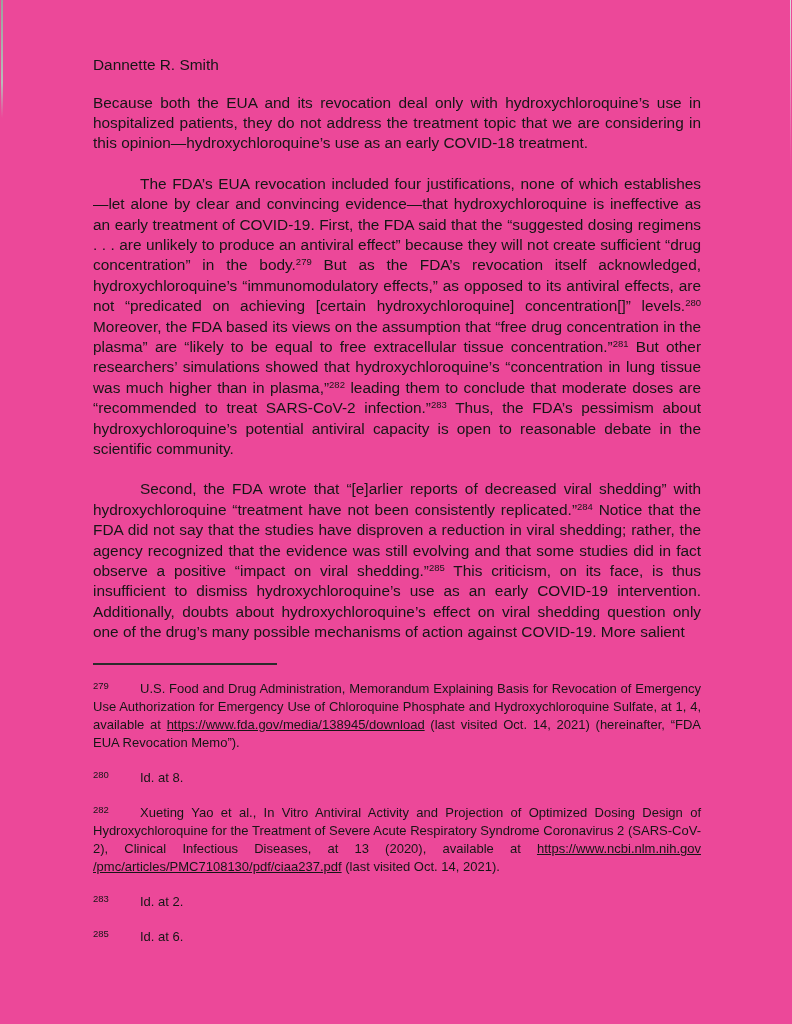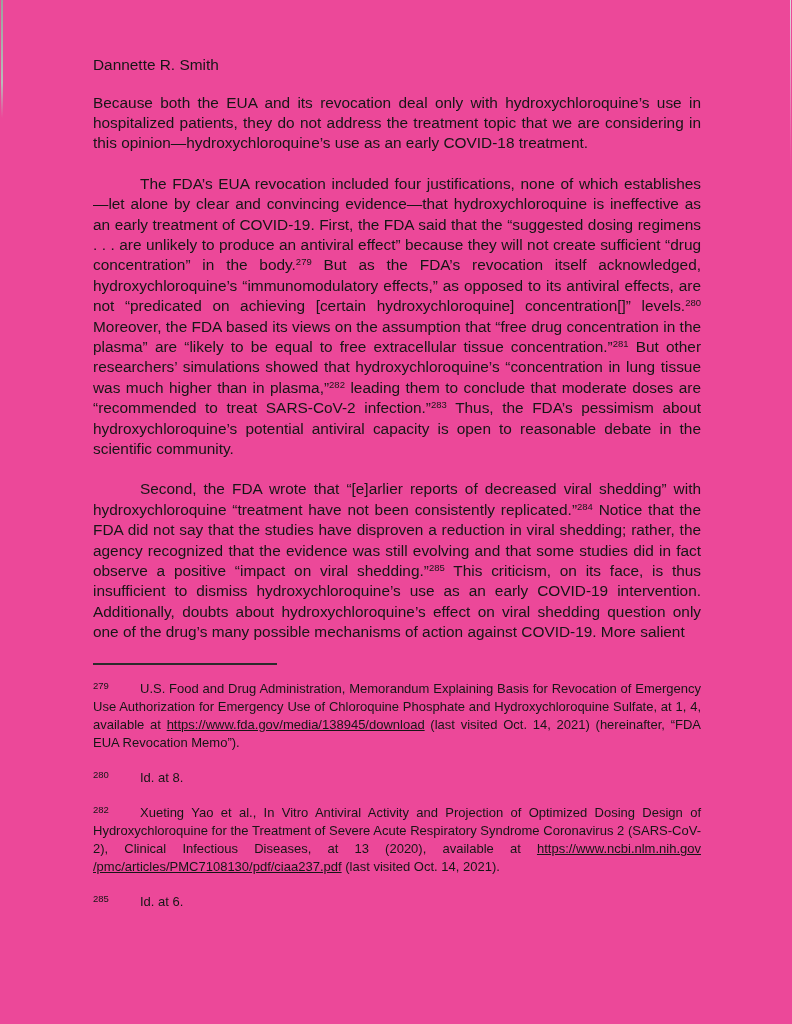--- a/index.html
+++ b/index.html
@@ -79,20 +79,23 @@
 
       <div class="footnote">
         <span class="fn-num">280</span><span><span class="it">Id</span><span>. at 8.</span></span>
       </div>
 
 
       <div class="footnote">
         <span class="fn-num">282</span><span><span>Xueting Yao et al., </span><span class="it">In Vitro Antiviral Activity and Projection of Optimized Dosing Design of Hydroxychloroquine for the Treatment of Severe Acute Respiratory Syndrome Coronavirus 2 (SARS-CoV-2)</span><span>, Clinical Infectious Diseases, at 13 (2020), </span><span class="it">available at</span><span> </span><span class="lnk">https://www.ncbi.nlm.nih.gov /pmc/articles/PMC7108130/pdf/ciaa237.pdf</span><span> (last visited Oct. 14, 2021).</span></span>
       </div>
 
+      <div class="footnote">
+        <span class="fn-num">283</span><span><span class="it">Id</span><span>. at 2.</span></span>
+      </div>
 
 
       <div class="footnote">
         <span class="fn-num">285</span><span><span class="it">Id</span><span>. at 6.</span></span>
       </div>
 
     </div>
   </div>
 </div>
 

